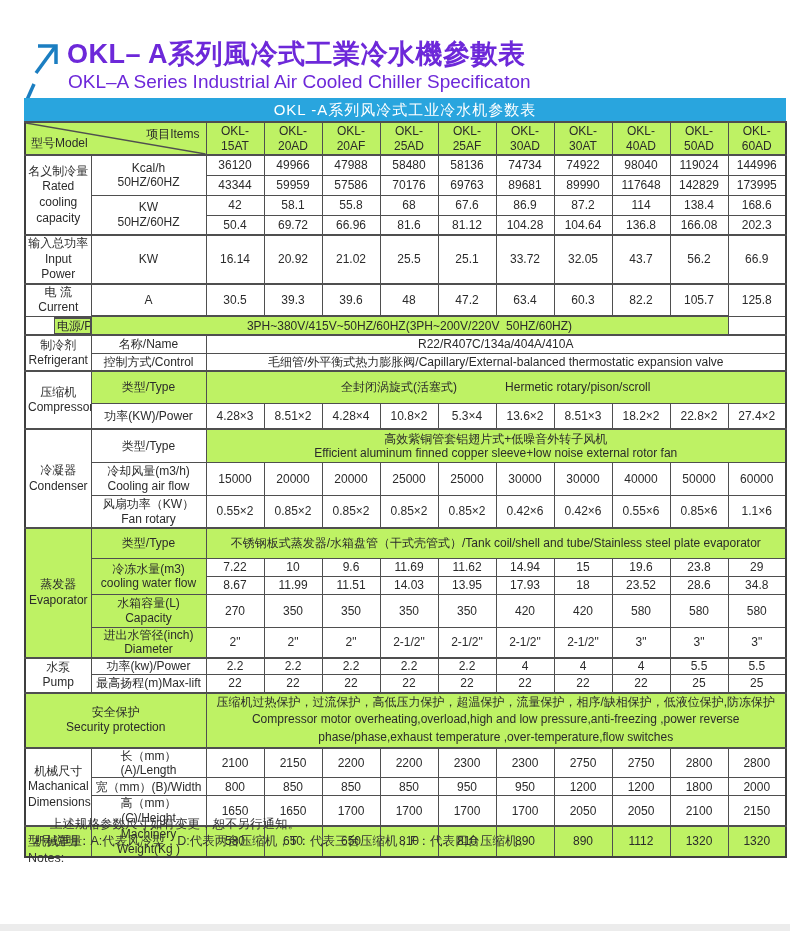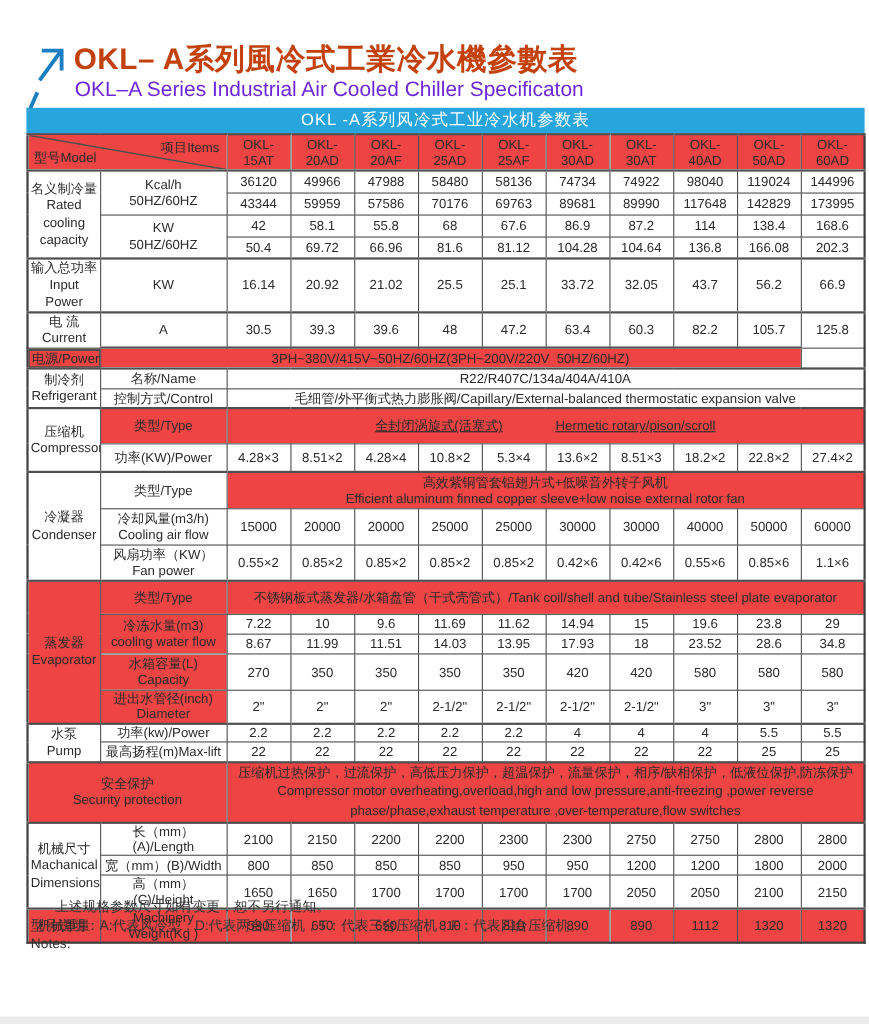--- a/index.html
+++ b/index.html
@@ -3,36 +3,36 @@
 <meta charset="utf-8">
 <style>
   html,body { margin:0; padding:0; }
   body {
     width:790px; height:931px; background:#ffffff; position:relative;
     font-family:"Liberation Sans","DejaVu Sans",sans-serif; color:#2b2b2b;
     overflow:hidden;
   }
   
   .arrow-icon { position:absolute; left:24px; top:40px; }
-  .title-zh { position:absolute; left:67px; top:36px; font-size:27px; font-weight:600; color:#c2410c; letter-spacing:0.5px; white-space:nowrap; }
+  .title-zh { position:absolute; left:67px; top:36px; font-size:27px; font-weight:600; color:#6d28d9; letter-spacing:0.5px; white-space:nowrap; }
   .title-en { position:absolute; left:68px; top:71px; font-size:19px; font-weight:400; color:#6d28d9; white-space:nowrap; }
   
   .banner { position:absolute; left:24px; top:98px; width:762px; height:23px; background:#29a5de; color:#ffffff; font-size:15px; line-height:23px; text-align:center; letter-spacing:1px; }
   
   table.spec { position:absolute; left:24px; top:121px; width:762px; border-collapse:collapse; table-layout:fixed; font-size:12px; border:2px solid #3f3f3f; }
   table.spec td, table.spec th { border:1px solid #4f4f4f; padding:0 2px; text-align:center; vertical-align:middle; line-height:1.2; font-weight:400; overflow:hidden; }
   tr.sec td, tr.sec th { border-top-width:2px; }
-  .g { background:#ef4444; }
+  .g { background:#bef264;margin-left:28px; }
   .corner { position:relative; }
   .corner .diag { position:absolute; left:0; top:0; width:100%; height:100%; }
   .corner .c-items { position:absolute; right:6px; top:4px; }
   .corner .c-model { position:absolute; left:5px; bottom:4px; }
   th.model div { width:42px; margin:0 auto; line-height:1.18; }
   .pre { white-space:pre-wrap; }
-  .flexrow { display:flex; justify-content:center; align-items:center; gap:48px;text-decoration:underline; }
+  .flexrow { display:flex; justify-content:center; align-items:center; gap:48px; }
   .ps-cell { display:flex; align-items:center; }
   .ps-zh { width:62px; text-align:center; }
   .ps-en { text-align:left; }
   .sec-label div { line-height:1.3; }
   .sm { line-height:1.25; }
   
   .notes { position:absolute; left:28px; top:816px; font-size:12.5px; line-height:17px; color:#333; }
   .notes .i1 { padding-left:22px; }
   .bottom-strip { position:absolute; left:0; bottom:0; width:790px; height:7px; background:#ececec; }
 </style>
@@ -274,21 +274,21 @@
         <td class="v">25000</td>
         <td class="v">30000</td>
         <td class="v">30000</td>
         <td class="v">40000</td>
         <td class="v">50000</td>
         <td class="v">60000</td>
       </tr>
   <tr style="height:33px">
     <td class="sm">
       <div>风扇功率（KW）</div>
-          <div>Fan power</div>
+          <div>Fan rotary</div>
     </td>
   <td class="v">0.55×2</td>
         <td class="v">0.85×2</td>
         <td class="v">0.85×2</td>
         <td class="v">0.85×2</td>
         <td class="v">0.85×2</td>
         <td class="v">0.42×6</td>
         <td class="v">0.42×6</td>
         <td class="v">0.55×6</td>
         <td class="v">0.85×6</td>

